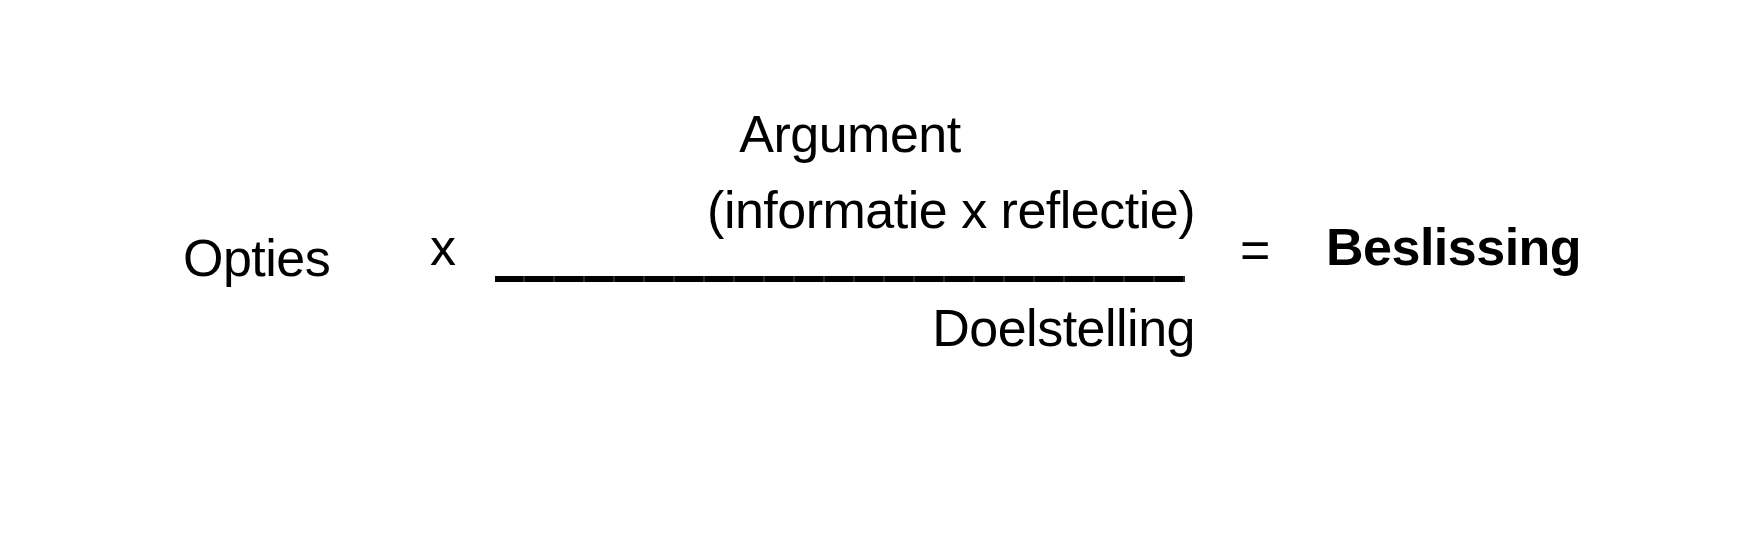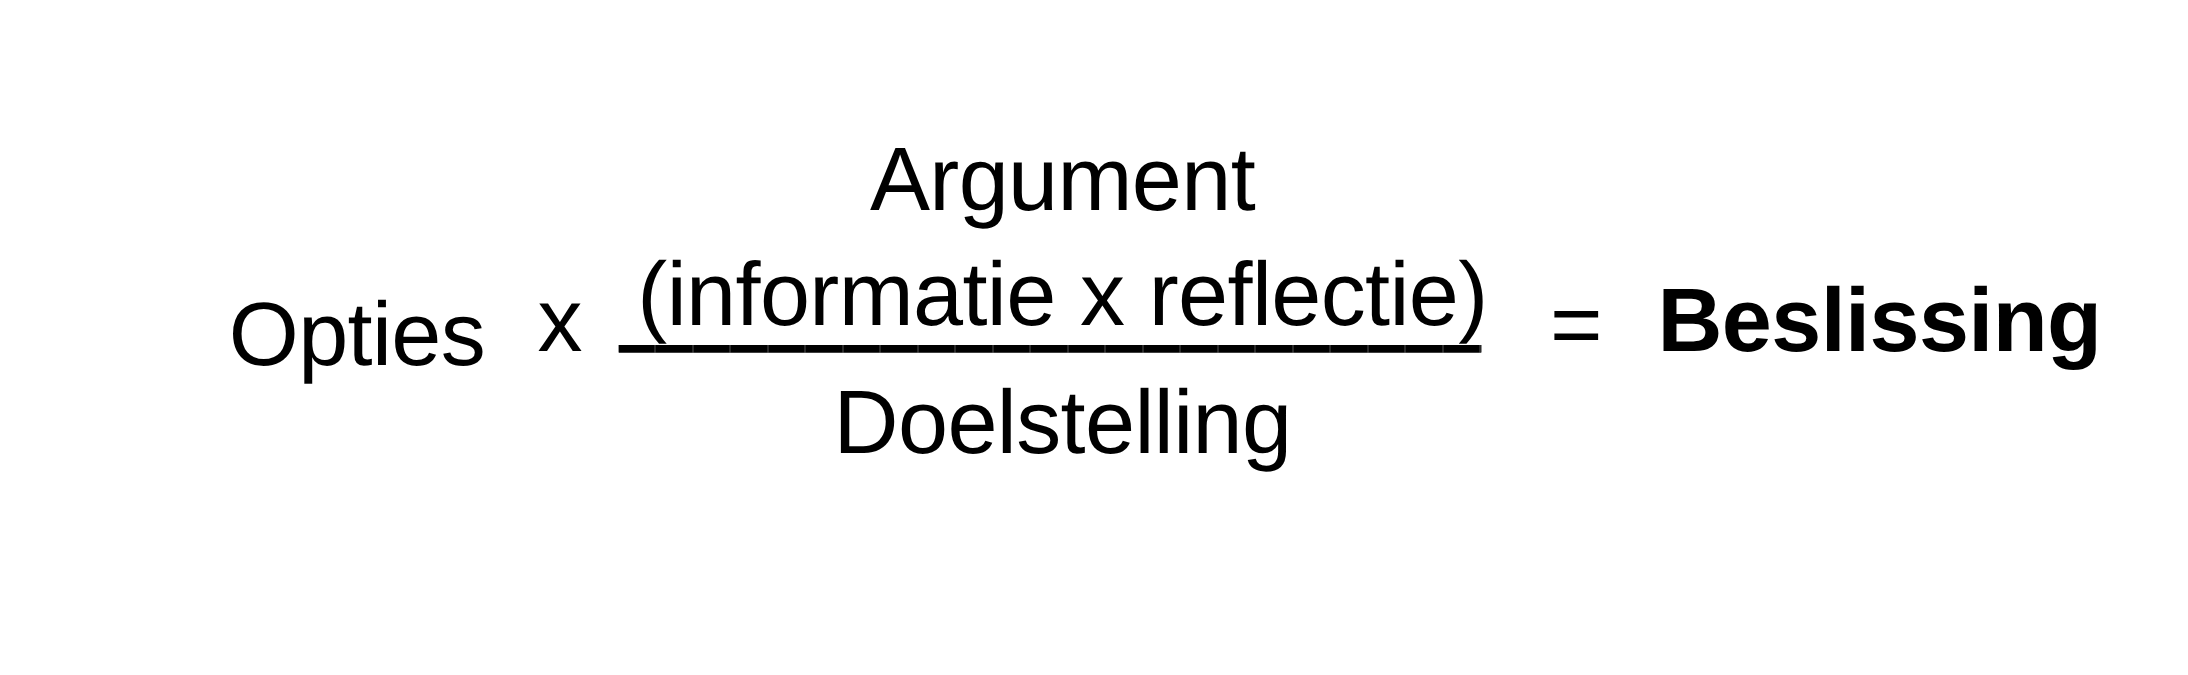--- a/index.html
+++ b/index.html
@@ -9,48 +9,48 @@
   body {
     width: 1750px;
     height: 540px;
     position: relative;
     background: #ffffff;
     overflow: hidden;
     font-family: "Liberation Sans", sans-serif;
   }
   .txt {
     position: absolute;
-    font-size: 72px;
+    font-size: 52px;
     line-height: 1;
     color: #000000;
     white-space: nowrap;
     letter-spacing: -0.5px;
   }
   .centered {
     left: 505px;
     width: 690px;
     text-align: center;
   }
   #opties      { left: 183px; top: 232px; }
   #mult-x      { left: 430px; top: 221px; }
   #num-line1   { top: 108px; }
-  #num-line2   { top: 200px; }
+  #num-line2   { top: 184px; text-align: right; }
   #frac-bar {
     position: absolute;
     left: 495px;
     top: 276px;
     width: 690px;
     height: 6px;
     background:
       repeating-linear-gradient(90deg,
         #000000 0px, #000000 28.5px,
         #2a2a2a 28.5px, #2a2a2a 30px);
     background-color: #000000;
   }
-  #denominator { top: 302px; }
+  #denominator { top: 302px; text-align: right; }
   #equals      { left: 1240px; top: 224px; }
   #result      { left: 1326px; top: 221px; font-weight: bold; }
 </style>
 </head>
 <body>
 
 <div class="txt" id="opties">Opties</div>
 
 <div class="txt" id="mult-x">x</div>
 

